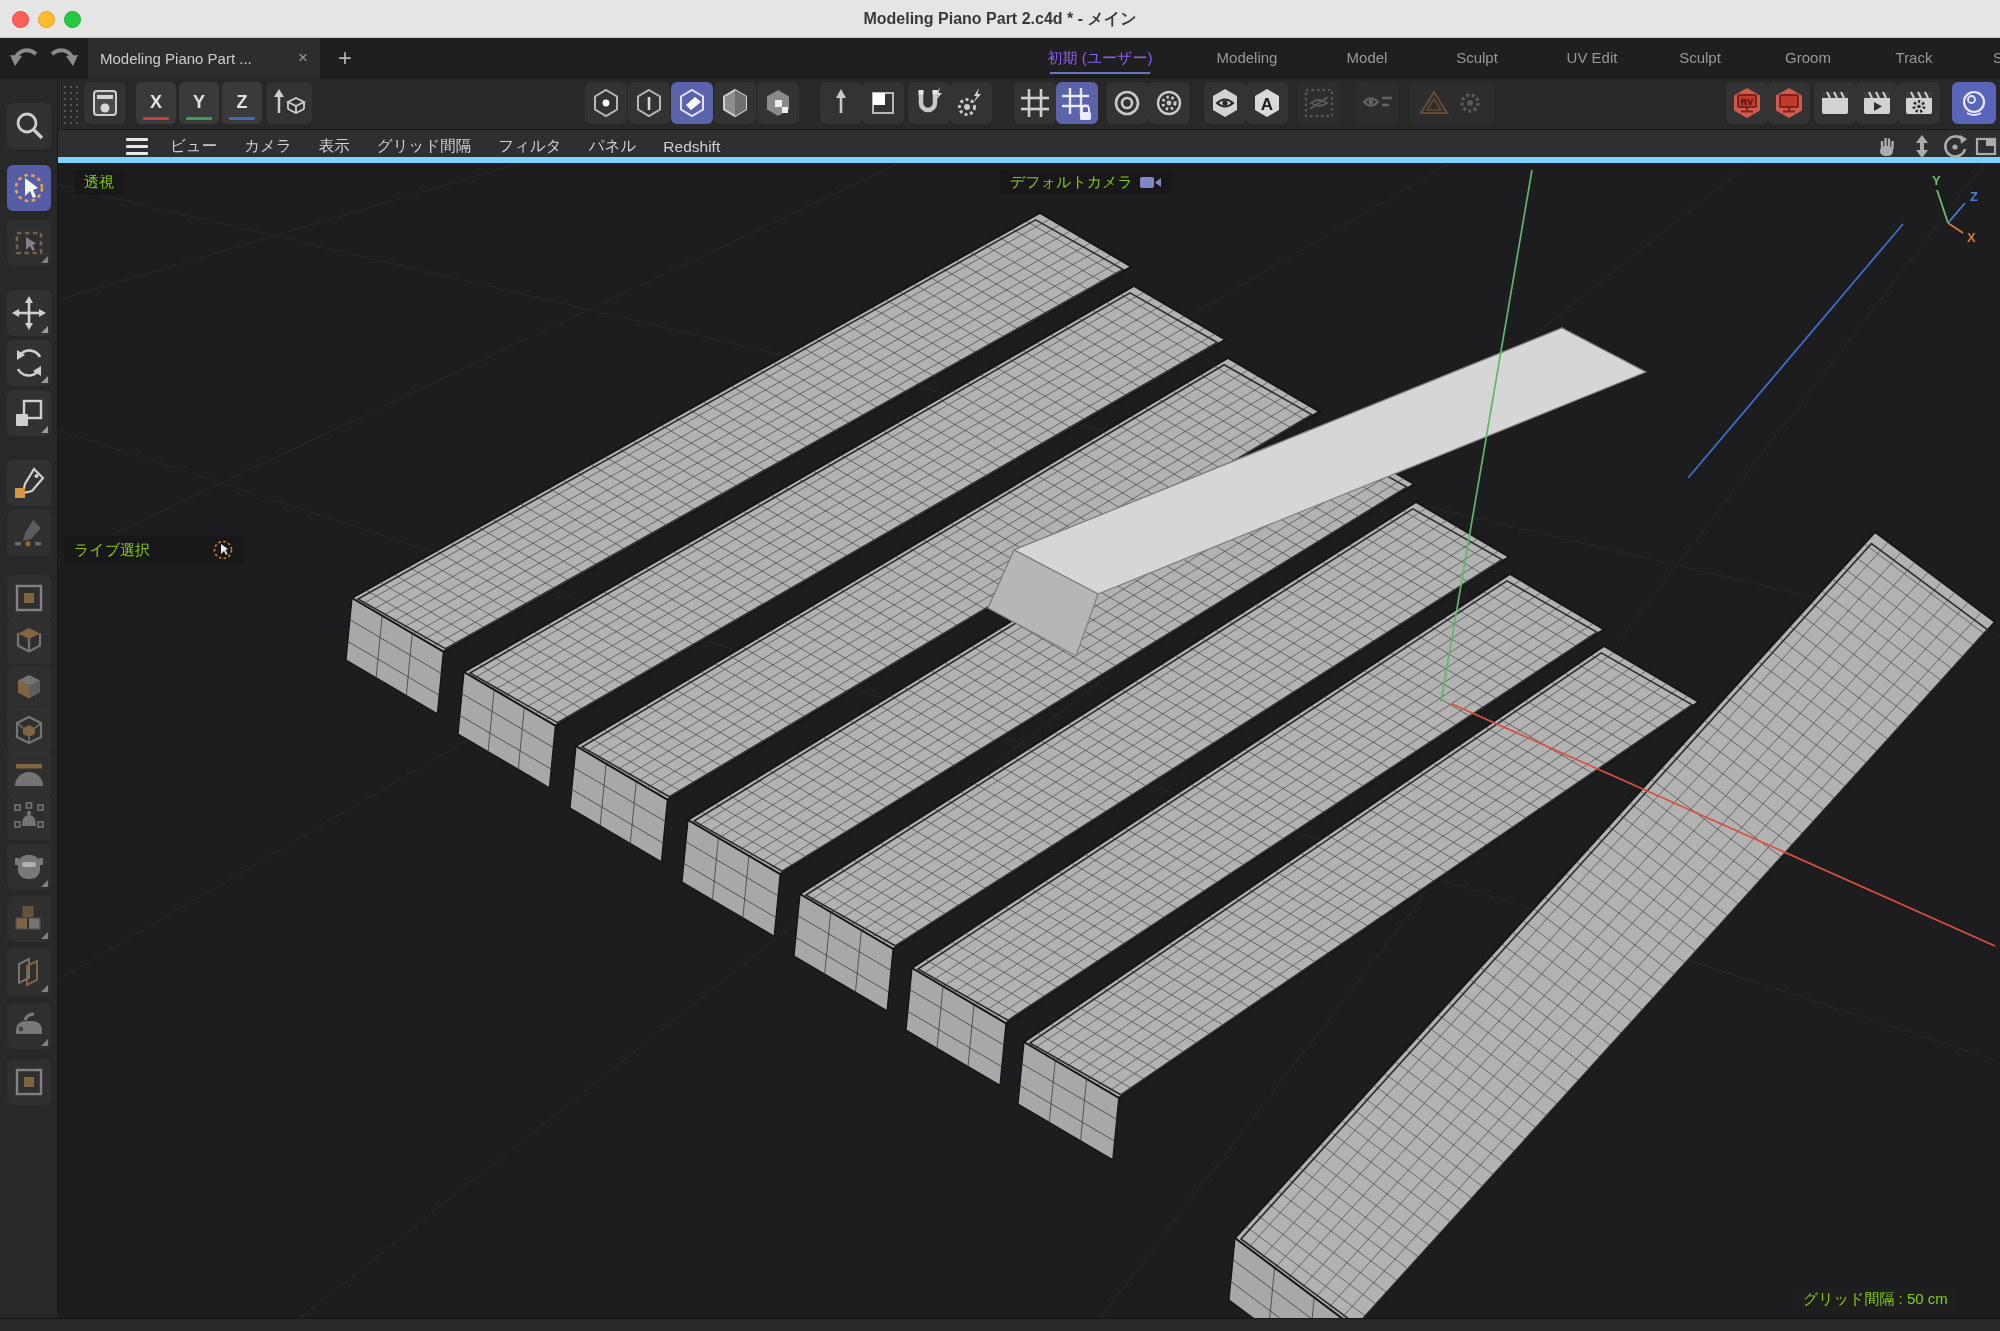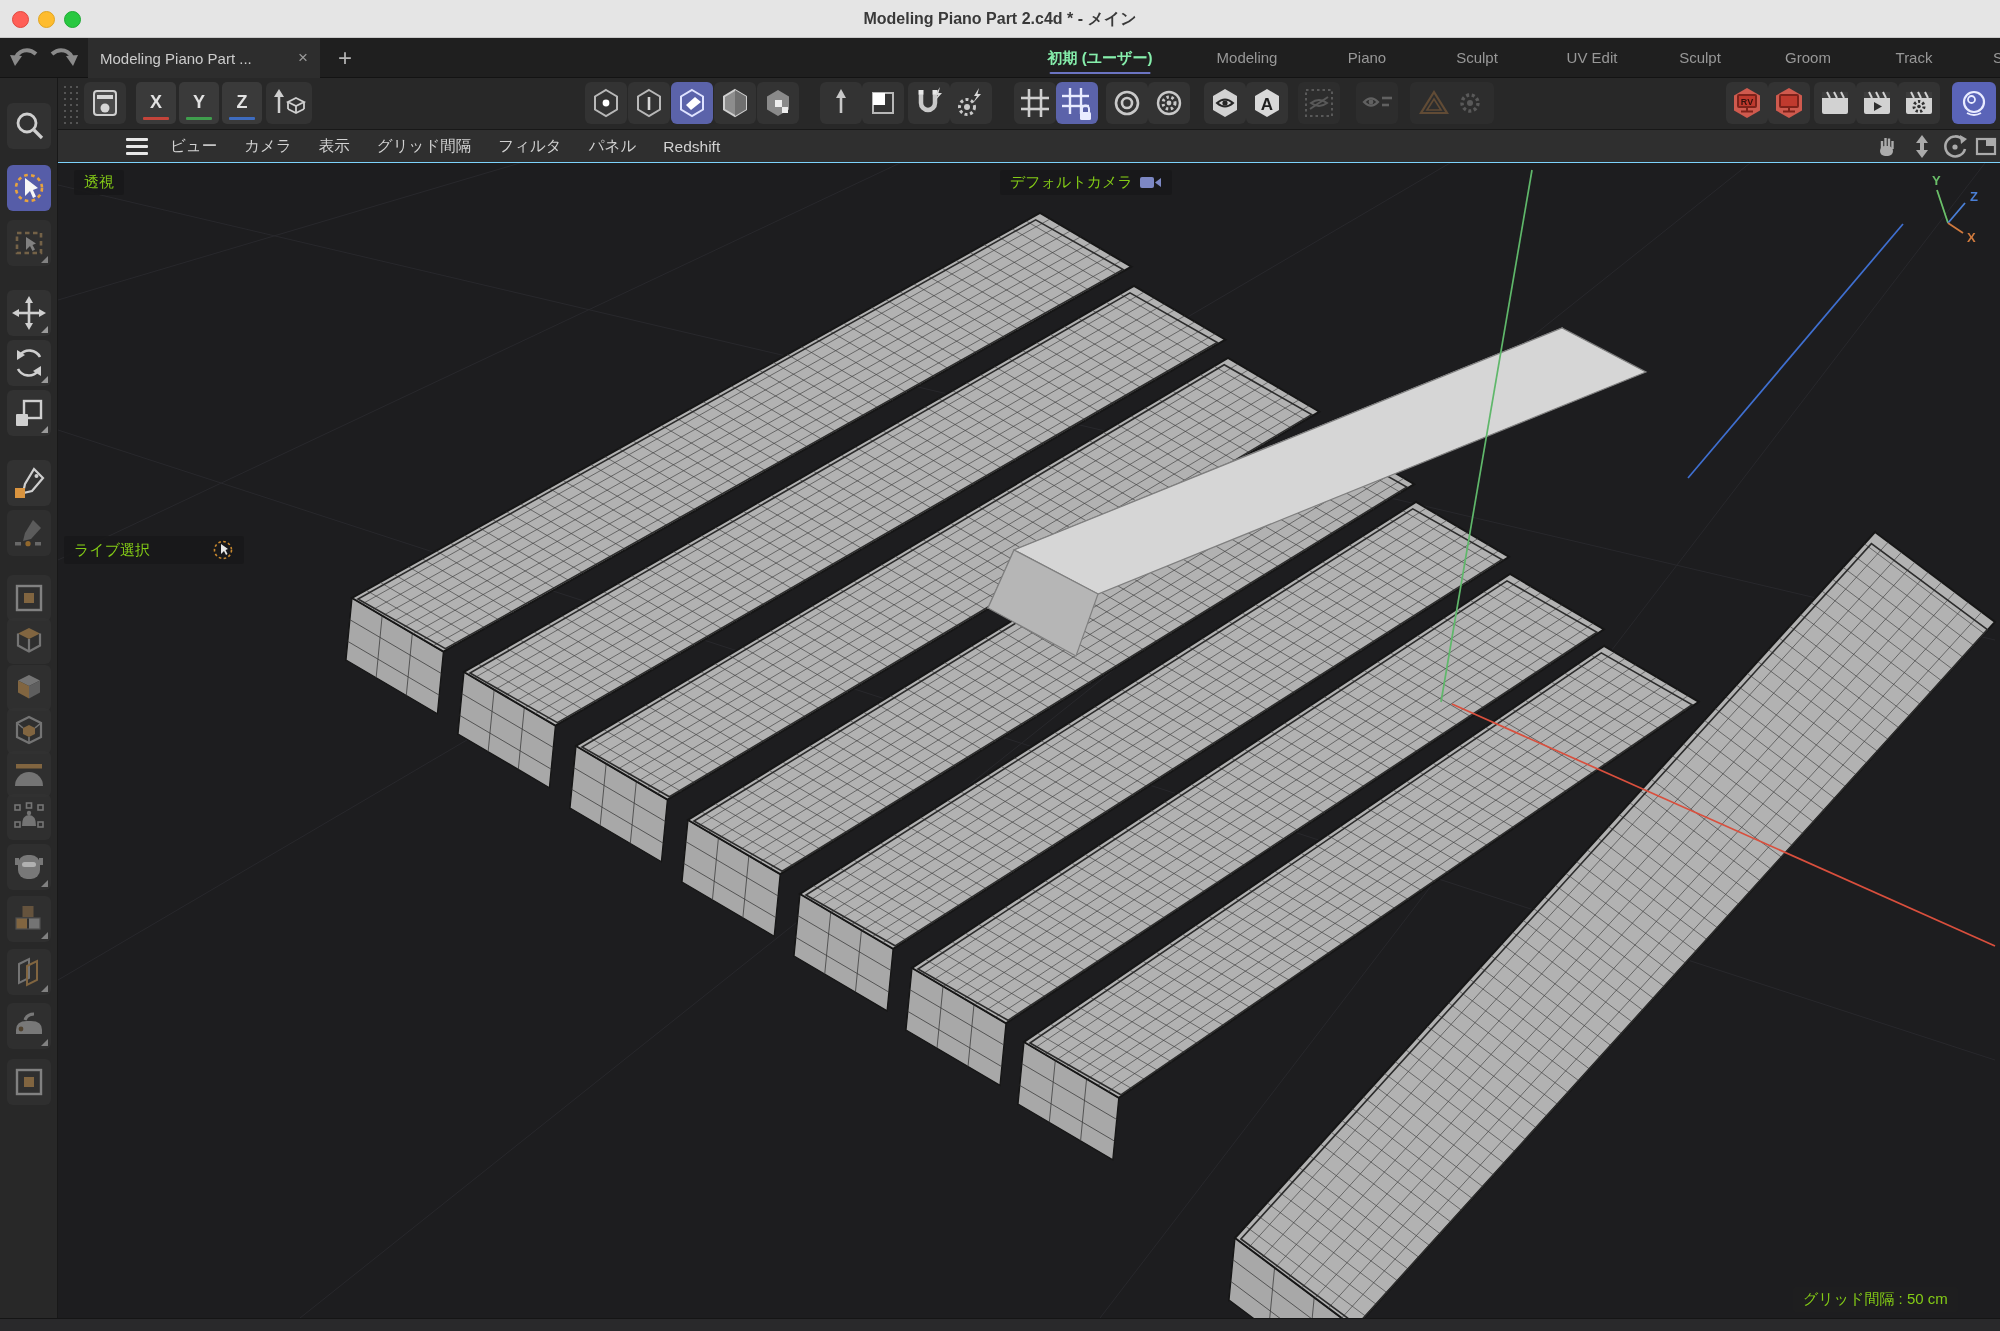--- a/index.html
+++ b/index.html
@@ -18,40 +18,40 @@
   .win-title { position:absolute; left:0; right:0; top:0; height:38px; line-height:38px; text-align:center; font-size:16px; font-weight:bold; color:#393939; }
   
   .tabbar { position:absolute; left:0; top:38px; width:2000px; height:40px; background:#1f1f1f; border-bottom:1px solid #131313; z-index:6; }
   .histbtn { position:absolute; top:6px; width:34px; height:28px; }
   .doc-tab { position:absolute; left:88px; top:0; height:40px; width:232px; background:#2d2d2d; display:flex; align-items:center; padding:0 12px; }
   .doc-tab .lbl { flex:1; font-size:15px; color:#cccccc; white-space:nowrap; overflow:hidden; }
   .doc-tab .x { font-size:17px; color:#9a9a9a; margin-left:10px; }
   .add-tab { position:absolute; left:330px; top:5px; width:30px; height:30px; color:#b5b5b5; font-size:24px; line-height:30px; text-align:center; }
   .laytabs { position:absolute; left:0; top:0; width:2000px; height:40px; }
   .laytab { position:absolute; top:0; height:40px; line-height:40px; transform:translateX(-50%); font-size:15px; color:#989898; white-space:nowrap; }
-  .laytab.active { color:#86efac; font-weight:bold; }
+  .laytab.active { color:#8b5cf6; font-weight:normal; }
   .laytab.active::after { content:''; position:absolute; left:2px; right:2px; bottom:4px; height:2px; background:#6b74c2; border-radius:1px; }
   
   .toolbar { position:absolute; left:58px; top:78px; width:1942px; height:52px; background:#282828; border-bottom:1px solid #181818; z-index:5; }
   .grip { position:absolute; left:4px; top:6px; width:18px; height:40px;
           background:radial-gradient(#555 1.3px, transparent 1.4px); background-size:6px 6px; }
   .tb { position:absolute; top:4px; width:42px; height:42px; background:#333333; border-radius:6px; display:flex; align-items:center; justify-content:center; }
   .tb.sel { background:#5b63aa; }
   .tb.dim { opacity:.5; }
   .tb.wide { width:84px; }
   .axisbtn { position:absolute; top:4px; width:40px; height:42px; background:#3a3a3a; border-radius:5px; color:#e2e2e2; font-size:18px; font-weight:bold; text-align:center; line-height:40px; }
   .axisbtn i { position:absolute; left:7px; right:7px; bottom:4px; height:3px; border-radius:1px; }
   
   .sidebar { position:absolute; left:0; top:78px; width:58px; height:1253px; background:#282828; border-right:1px solid #181818; z-index:5; }
   .sb { position:absolute; left:7px; width:44px; height:46px; background:#323232; border-radius:6px; display:flex; align-items:center; justify-content:center; }
   .sb.sel { background:#565da8; }
   .sb.dim { opacity:.78; }
   .fly::after { content:''; position:absolute; right:3px; bottom:3px; width:0; height:0; border-left:7px solid transparent; border-bottom:7px solid #9a9a9a; }
   
-  .vpmenu { position:absolute; left:58px; top:130px; width:1942px; height:33px; background:#2f2f2f; border-bottom:1px solid #7dd3fc; z-index:5; }
+  .vpmenu { position:absolute; left:58px; top:130px; width:1942px; height:33px; background:#2f2f2f; border-bottom:6px solid #7dd3fc; z-index:5; }
   .vpmenu .items { position:absolute; left:112px; top:0; height:33px; display:flex; gap:27px; align-items:center; }
   .vpmenu .mi { font-size:15.5px; color:#d2d2d2; white-space:nowrap; }
   .burger { position:absolute; left:68px; top:8px; width:22px; height:17px; display:flex; flex-direction:column; justify-content:space-between; }
   .burger span { height:3px; background:#e8e8e8; border-radius:1px; }
   .vpicon { position:absolute; top:3px; width:28px; height:27px; }
   
   .chip { position:absolute; background:rgba(24,24,26,.9); color:#84cc16; font-size:15px; padding:3px 10px; border-radius:2px; z-index:4; white-space:nowrap; }
   .camchip { display:flex; align-items:center; gap:7px; }
   .toolchip { display:flex; align-items:center; gap:26px; width:180px; }
   .toolchip .lbl{ flex:1; }
@@ -1006,21 +1006,21 @@
       <polygon points="27,22 32,11 20,12" fill="#8a8a8a"></polygon>
     </svg>
     <div class="doc-tab">
       <span class="lbl">Modeling Piano Part ...</span>
       <span class="x">×</span>
     </div>
     <div class="add-tab">+</div>
     <div class="laytabs">
       <span class="laytab active" style="left:1100px">初期 (ユーザー)</span>
       <span class="laytab" style="left:1247px">Modeling</span>
-      <span class="laytab" style="left:1367px">Piano</span>
+      <span class="laytab" style="left:1367px">Model</span>
       <span class="laytab" style="left:1477px">Sculpt</span>
       <span class="laytab" style="left:1592px">UV Edit</span>
       <span class="laytab" style="left:1700px">Sculpt</span>
       <span class="laytab" style="left:1808px">Groom</span>
       <span class="laytab" style="left:1914px">Track</span>
       <span class="laytab" style="left:1998px">S</span>
     </div>
   </div>
 
   <div class="toolbar">

